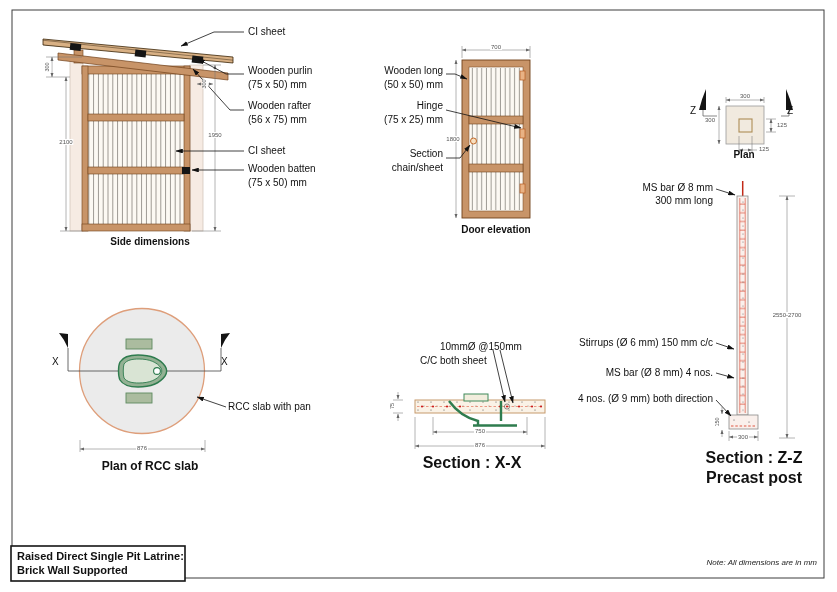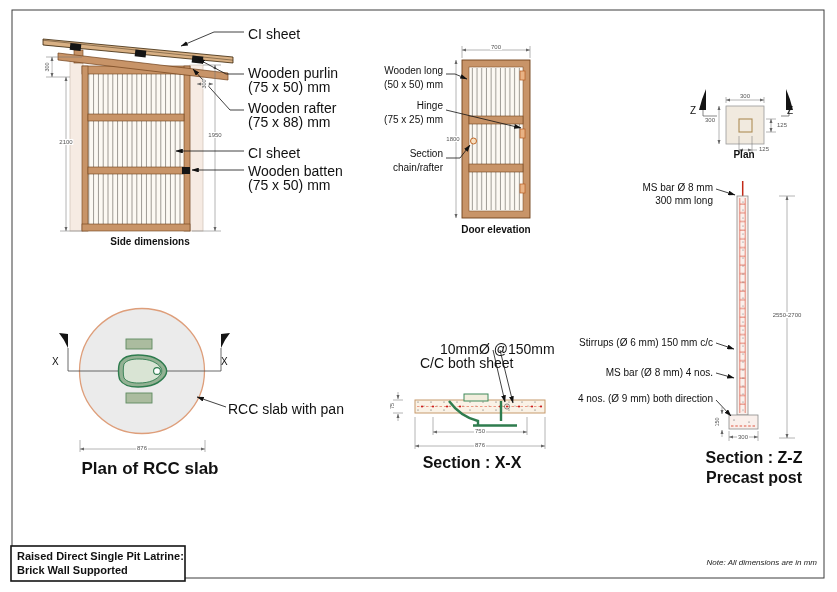--- a/index.html
+++ b/index.html
@@ -1,29 +1,29 @@
 <!DOCTYPE html>
 <html><head>
 <meta charset="utf-8">
 <style>
   html,body{margin:0;padding:0;background:#fff;}
   #sheet{position:relative;width:837px;height:592px;background:#fff;overflow:hidden;
          font-family:"Liberation Sans",sans-serif;color:#111;}
   #sheet svg{position:absolute;left:0;top:0;}
   .t{position:absolute;white-space:nowrap;line-height:1;}
-  .lbl{font-size:14px;color:#111;}
+  .lbl{font-size:10px;color:#111;}
   .lblr{font-size:10px;color:#111;text-align:right;}
   .dim{font-size:6px;color:#555;background:#fff;padding:0 1px;}
   .dimp{font-size:6px;color:#555;}
   .ctr{transform:translateX(-50%);}
   .rot{transform:translate(-50%,-50%) rotate(-90deg);font-size:5.5px;color:#555;background:#fff;}
   .mark{font-size:10px;color:#111;}
   .ttl{font-size:10px;font-weight:bold;text-align:right;}
   .ttl-md{font-size:16px;font-weight:bold;}
-  .ttl-lg{font-size:17px;font-weight:bold;}
+  .ttl-lg{font-size:12px;font-weight:bold;}
   .tb{font-size:11px;font-weight:bold;}
   .note{font-size:8px;font-style:italic;color:#222;}
 </style>
 </head>
 <body>
 
 <div id="sheet">
 
 <svg width="837" height="592" viewBox="0 0 837 592">
   <defs>
@@ -217,36 +217,36 @@
     </g>
   </g>
 
   <rect x="11" y="546" width="174" height="35" fill="#fff" stroke="#151515" stroke-width="1.6"></rect>
 </svg>
 
 <span class="t lbl" style="left:248px;top:27px">CI sheet</span>
 <span class="t lbl" style="left:248px;top:66px">Wooden purlin</span>
 <span class="t lbl" style="left:248px;top:80px">(75 x 50) mm</span>
 <span class="t lbl" style="left:248px;top:101px">Wooden rafter</span>
-<span class="t lbl" style="left:248px;top:115px">(75 x 88) mm</span>
+<span class="t lbl" style="left:248px;top:115px">(56 x 75) mm</span>
 <span class="t lbl" style="left:248px;top:146px">CI sheet</span>
 <span class="t lbl" style="left:248px;top:164px">Wooden batten</span>
 <span class="t lbl" style="left:248px;top:178px">(75 x 50) mm</span>
 <span class="t rot" style="left:48px;top:67px">300</span>
 <span class="t dim ctr" style="left:66px;top:139px">2100</span>
 <span class="t dim ctr" style="left:215px;top:132px">1950</span>
 <span class="t rot" style="left:205px;top:84px">300</span>
 <span class="t ttl ctr" style="left:150px;top:237px">Side dimensions</span>
 
 <span class="t lblr" style="right:394px;top:66px">Wooden long</span>
 <span class="t lblr" style="right:394px;top:80px">(50 x 50) mm</span>
 <span class="t lblr" style="right:394px;top:101px">Hinge</span>
 <span class="t lblr" style="right:394px;top:115px">(75 x 25) mm</span>
 <span class="t lblr" style="right:394px;top:149px">Section</span>
-<span class="t lblr" style="right:394px;top:163px">chain/rafter</span>
+<span class="t lblr" style="right:394px;top:163px">chain/sheet</span>
 <span class="t dim ctr" style="left:496px;top:44px">700</span>
 <span class="t dim ctr" style="left:453px;top:136px">1800</span>
 <span class="t ttl ctr" style="left:496px;top:225px">Door elevation</span>
 
 <span class="t mark" style="left:690px;top:106px">Z</span>
 <span class="t mark" style="left:787px;top:106px">Z</span>
 <span class="t dim ctr" style="left:745px;top:93px">300</span>
 <span class="t dimp" style="left:705px;top:117px">300</span>
 <span class="t dimp" style="left:777px;top:122px">125</span>
 <span class="t dimp" style="left:759px;top:146px">125</span>

